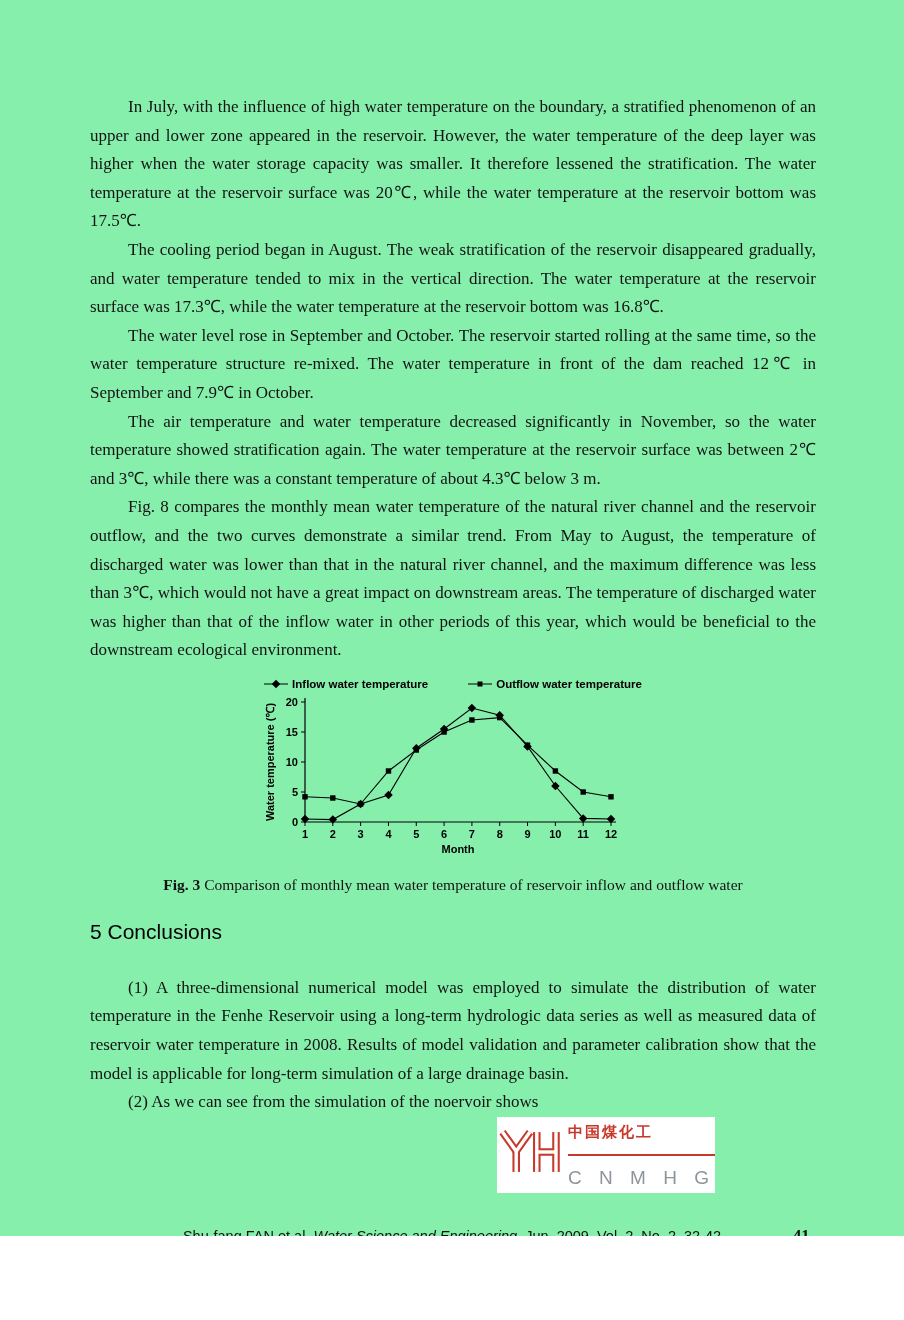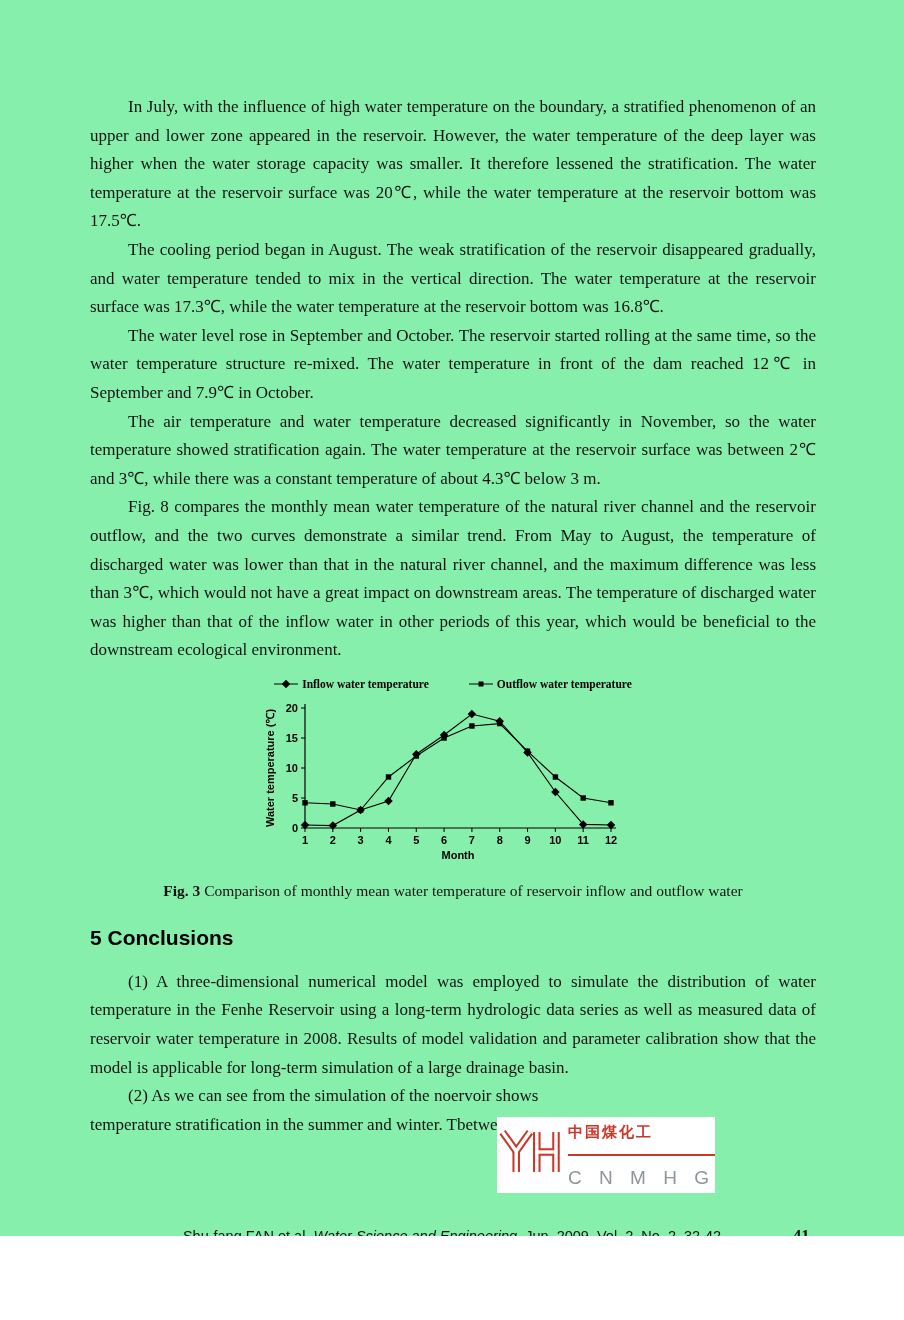--- a/index.html
+++ b/index.html
@@ -9,30 +9,30 @@
     font-family:"Liberation Serif", serif; color:#131313; overflow:hidden;
   }
   .content { position:absolute; left:90px; top:93px; width:726px; }
   p.body-text {
     font-size:17px; line-height:28.6px; text-align:justify; text-indent:38px;
   }
   
   .figure { width:380px; margin:13px auto 0; }
   .legend {
     display:flex; justify-content:center; gap:40px;
-    font-family:Liberation Serif, serif; font-size:11.5px; font-weight:bold;
-    color:#000; margin-bottom:8px; align-items:center;
+    font-family:Liberation Sans, sans-serif; font-size:11.5px; font-weight:bold;
+    color:#000; margin-bottom:2px; align-items:center;
   }
   .legend-item { display:inline-flex; align-items:center; gap:4px; }
   #chart-svg text { font-family:"Liberation Sans", sans-serif; font-size:11px; font-weight:600; fill:#000; }
   .caption { text-align:center; font-size:15.5px; margin-top:18px; }
   .caption b { font-weight:bold; }
   h2.conclusions {
-    font-family:"Liberation Sans", sans-serif; font-size:21px; font-weight:bold;
-    margin-top:26px; margin-bottom:18px; color:#000;
+    font-family:"Liberation Sans", sans-serif; font-size:21px; font-weight:normal;
+    margin-top:26px; margin-bottom:30px; color:#000;
   }
   .cut-line {
     display:flex; justify-content:flex-start;
     font-size:17px; line-height:28.6px;
   }
   .cut-line .indent { padding-left:38px; }
   
   .watermark {
     position:absolute; left:497px; top:1117px; width:218px; height:76px;
     background:#fff; display:flex; align-items:flex-start; gap:8px;
@@ -162,24 +162,20 @@
     </div>
 
     <h2 class="conclusions">5 Conclusions</h2>
 
     <p class="body-text">(1) A three-dimensional numerical model was employed to simulate the distribution of water temperature in the Fenhe Reservoir using a long-term hydrologic data series as well as measured data of reservoir water temperature in 2008. Results of model validation and parameter calibration show that the model is applicable for long-term simulation of a large drainage basin.</p>
 
     <div class="cut-line">
       <span class="indent">(2) As we can see from the simulation of the no</span>
       <span>ervoir shows</span>
     </div>
-    <div class="cut-line">
-      <span>temperature stratification in the summer and winter. T</span>
-      <span>between the</span>
-    </div>
   </div>
 
   <div class="watermark">
     <svg width="92" height="70" viewBox="0 0 92 70" aria-hidden="true">
       <g stroke="#c8392b" stroke-width="11" fill="none">
         <path d="M8 6 L28 34 L48 6"></path>
         <path d="M28 34 L28 64"></path>
         <path d="M58 6 V64"></path>
           <path d="M86 6 V64"></path>
           <path d="M58 35 H86"></path>

